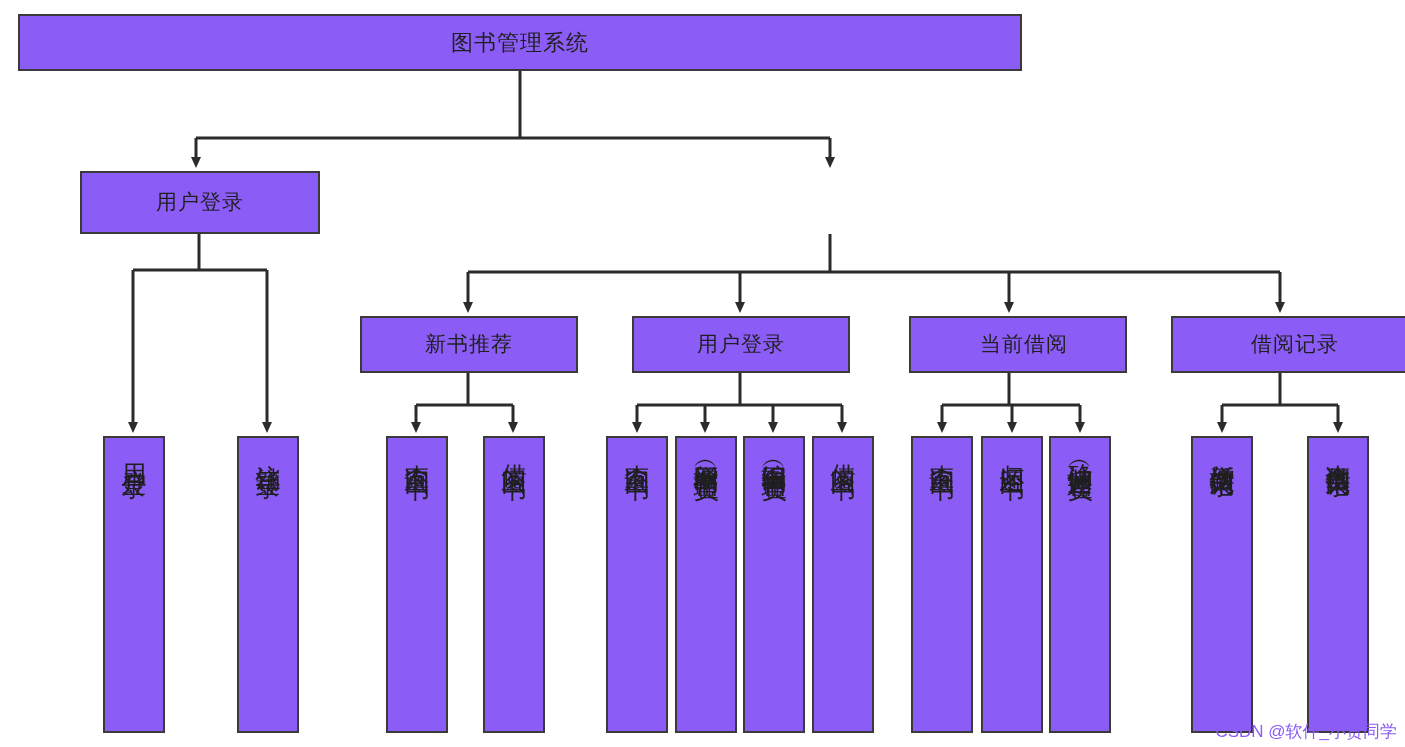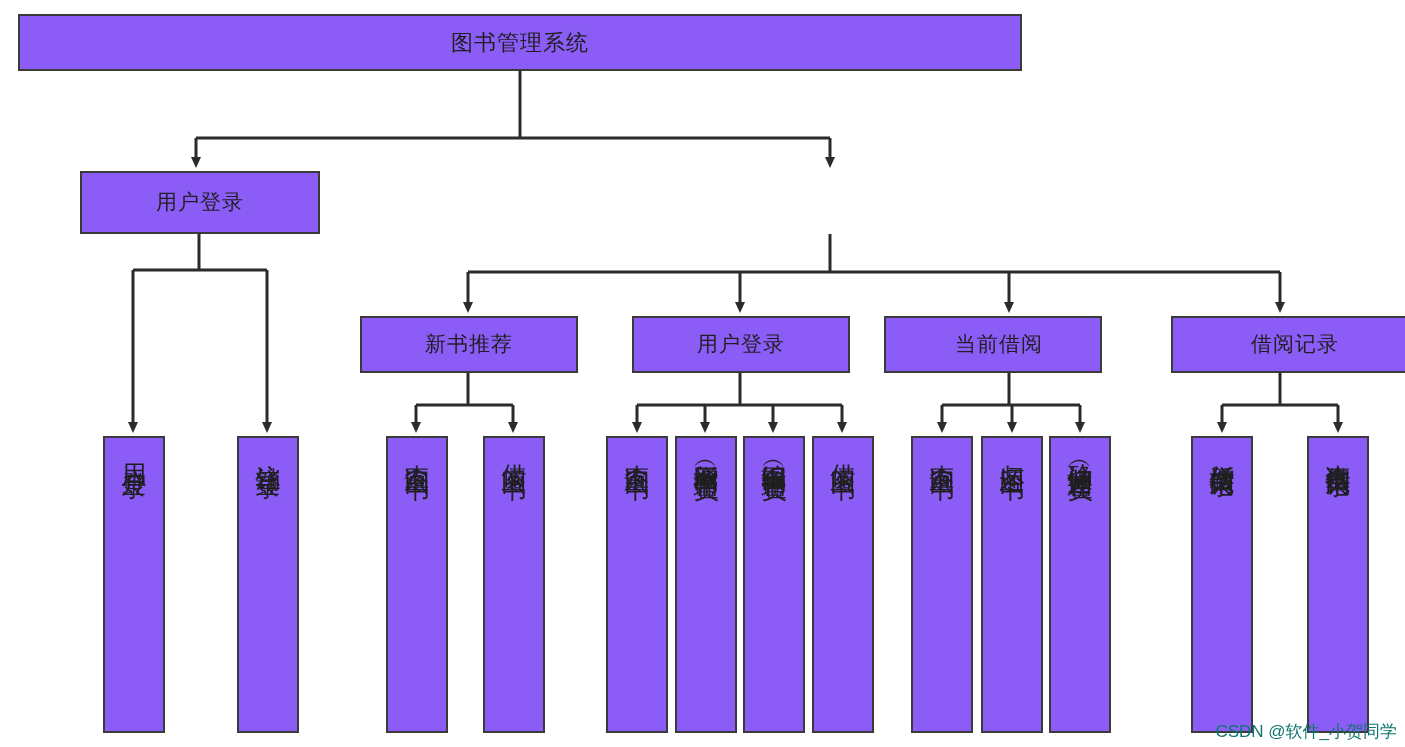--- a/index.html
+++ b/index.html
@@ -41,21 +41,21 @@
     letter-spacing:4px;
     white-space:nowrap;
   }
   .node.v.tall .lbl{ letter-spacing:2px; }
 
   #watermark{
     position:absolute;
     right:8px;
     bottom:4px;
     font-size:17px;
-    color:#0f766e;
+    color:#8b5cf6;
     white-space:nowrap;
     pointer-events:none;
   }
 </style>
 </head>
 <body>
 
 <div id="stage">
 
   <svg id="svg-layer" viewBox="0 0 1405 747">
@@ -115,21 +115,21 @@
   <div class="node h" style="left:80px;top:171px;width:240px;height:63px;">
     <span class="lbl">用户登录</span>
   </div>
 
   <div class="node h" style="left:360px;top:316px;width:218px;height:57px;">
     <span class="lbl">新书推荐</span>
   </div>
   <div class="node h" style="left:632px;top:316px;width:218px;height:57px;">
     <span class="lbl">用户登录</span>
   </div>
-  <div class="node h" style="left:884px;top:316px;width:218px;height:57px;padding-left:12px;">
+  <div class="node h" style="left:909px;top:316px;width:218px;height:57px;padding-left:12px;">
     <span class="lbl">当前借阅</span>
   </div>
   <div class="node h" style="left:1171px;top:316px;width:248px;height:57px;">
     <span class="lbl">借阅记录</span>
   </div>
 
   <div class="node v" style="left:103px;top:436px;width:62px;height:297px;">
     <span class="lbl">用户登录</span>
   </div>
   <div class="node v" style="left:237px;top:436px;width:62px;height:297px;">

